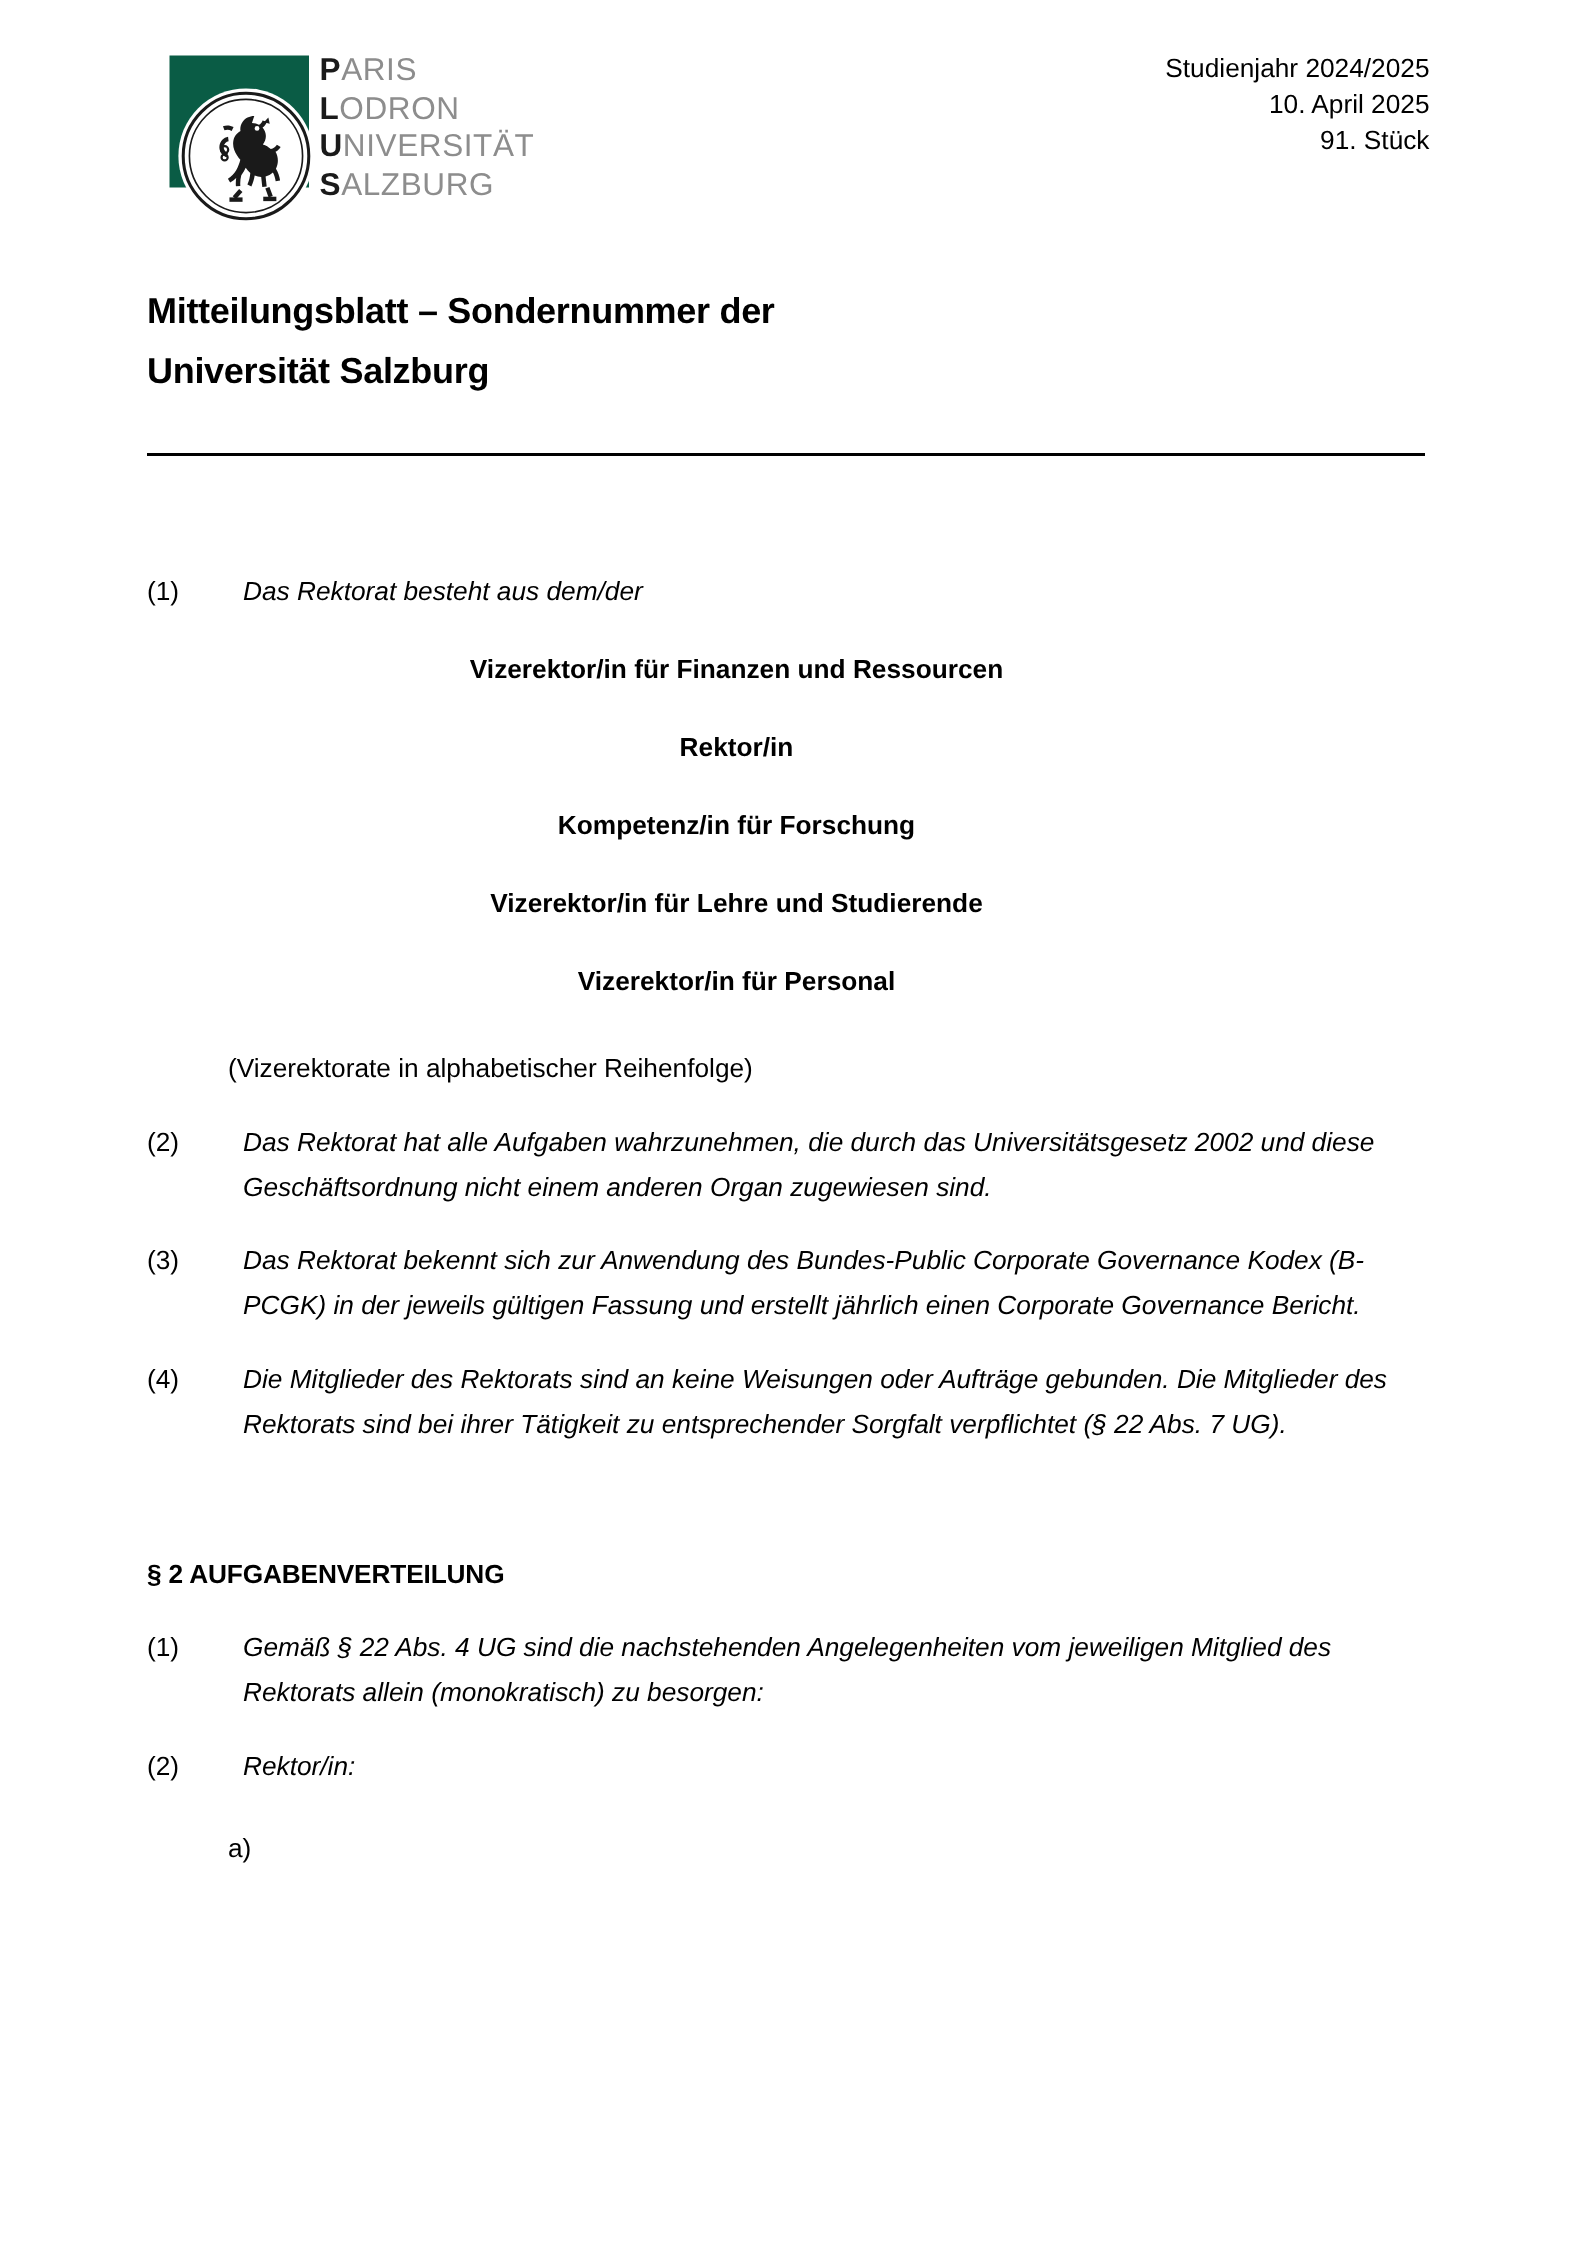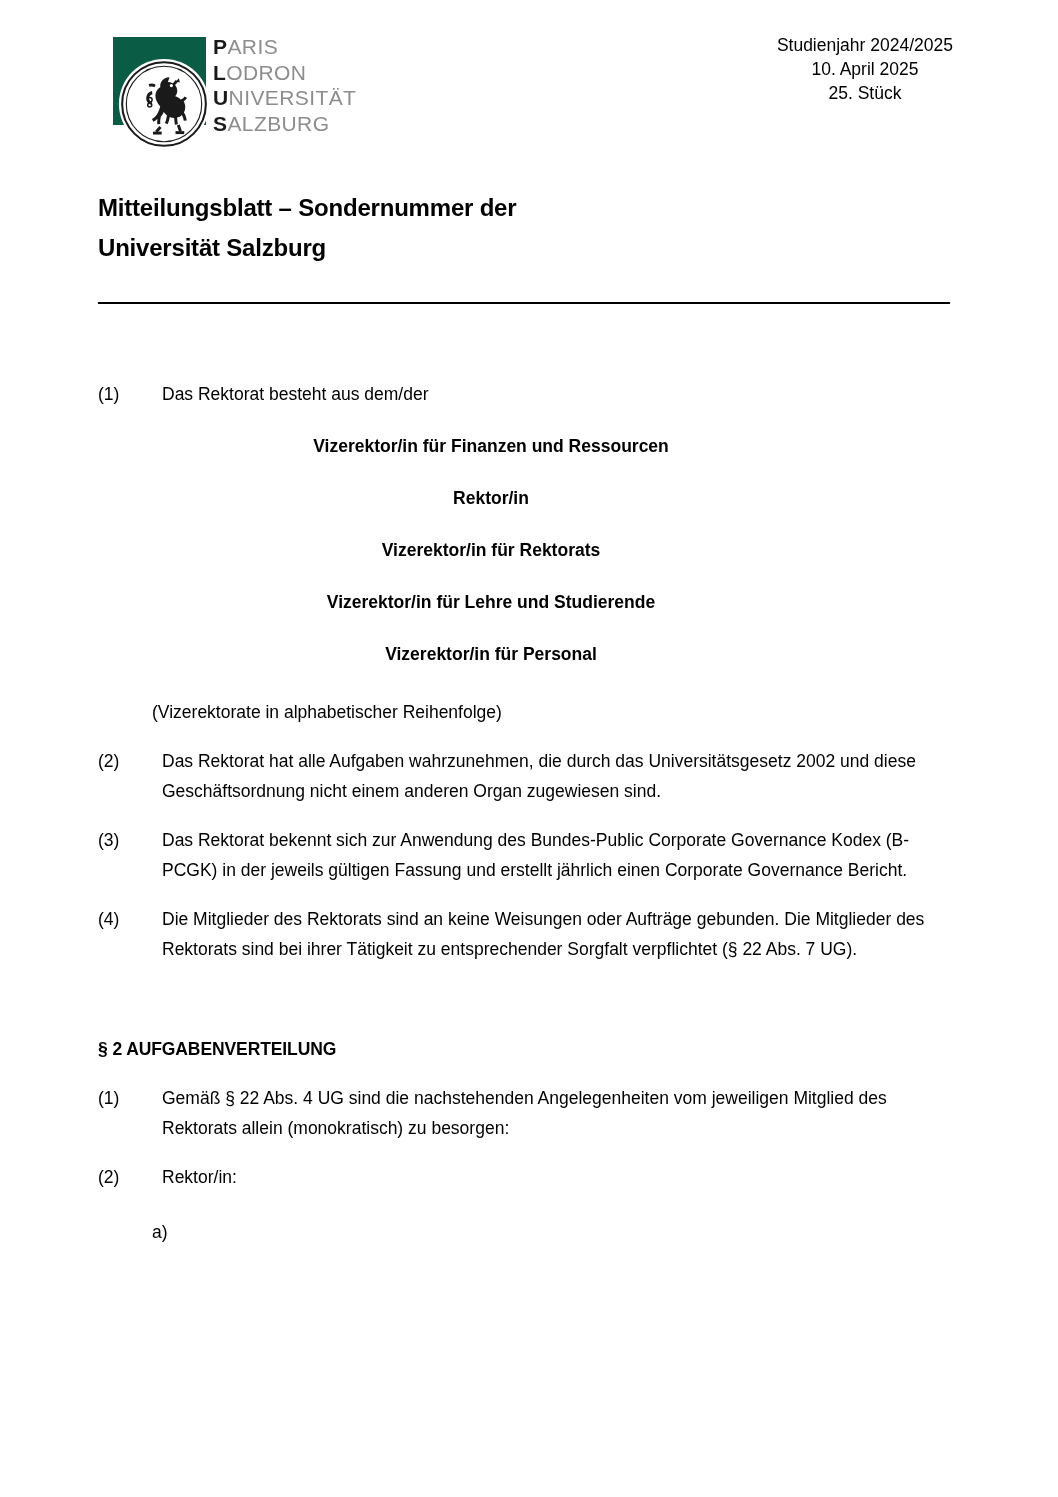--- a/index.html
+++ b/index.html
@@ -70,21 +70,21 @@
   }
   .logo-line .cap {
     font-weight: bold;
     color: #1a1a1a;
   }
 
   .issue-info {
     position: absolute;
     right: 105px;
     top: 33px;
-    text-align: center;
+    text-align: right;
     font-size: 17.5px;
     line-height: 24px;
     white-space: nowrap;
   }
   .issue-info div { display: block; }
 
   
   .doc-title {
     position: absolute;
     left: 98px;
@@ -133,21 +133,21 @@
     position: relative;
     padding-left: 64px;
     margin-top: 19px;
     text-align: left;
   }
   .para .marker {
     position: absolute;
     left: 0;
     top: 0;
   }
-  .para .ptext { display: block; }
+  .para .ptext { display: block; font-style: italic; }
 
   .centered-name {
     text-align: center;
     font-weight: bold;
     margin-top: 22px;
     padding-right: 78px;
   }
 
   .note-line {
     padding-left: 54px;
@@ -204,42 +204,42 @@
         <div class="logo-line"><span class="cap">P</span><span>ARIS</span></div>
         <div class="logo-line"><span class="cap">L</span><span>ODRON</span></div>
         <div class="logo-line"><span class="cap">U</span><span>NIVERSITÄT</span></div>
         <div class="logo-line"><span class="cap">S</span><span>ALZBURG</span></div>
       </div>
     </div>
 
     <div class="issue-info">
       <div>Studienjahr 2024/2025</div>
       <div>10. April 2025</div>
-      <div>25. Stück</div>
+      <div>91. Stück</div>
     </div>
   </div>
 
   <div class="doc-title">
     <div>Mitteilungsblatt – Sondernummer der</div>
     <div>Universität Salzburg</div>
   </div>
   <div class="rule"></div>
 
   <div class="body-area">
 
 
 
     <div class="para">
       <span class="marker">(1)</span>
       <span class="ptext">Das Rektorat besteht aus dem/der</span>
     </div>
 
     <div class="centered-name">Vizerektor/in für Finanzen und Ressourcen</div>
     <div class="centered-name">Rektor/in</div>
-    <div class="centered-name">Vizerektor/in für Rektorats</div>
+    <div class="centered-name">Kompetenz/in für Forschung</div>
     <div class="centered-name">Vizerektor/in für Lehre und Studierende</div>
     <div class="centered-name">Vizerektor/in für Personal</div>
 
     <div class="note-line">(Vizerektorate in alphabetischer Reihenfolge)</div>
 
     <div class="para">
       <span class="marker">(2)</span>
       <span class="ptext">Das Rektorat hat alle Aufgaben wahrzunehmen, die durch das Universitätsgesetz 2002 und diese Geschäftsordnung nicht einem anderen Organ zugewiesen sind.</span>
     </div>
 

